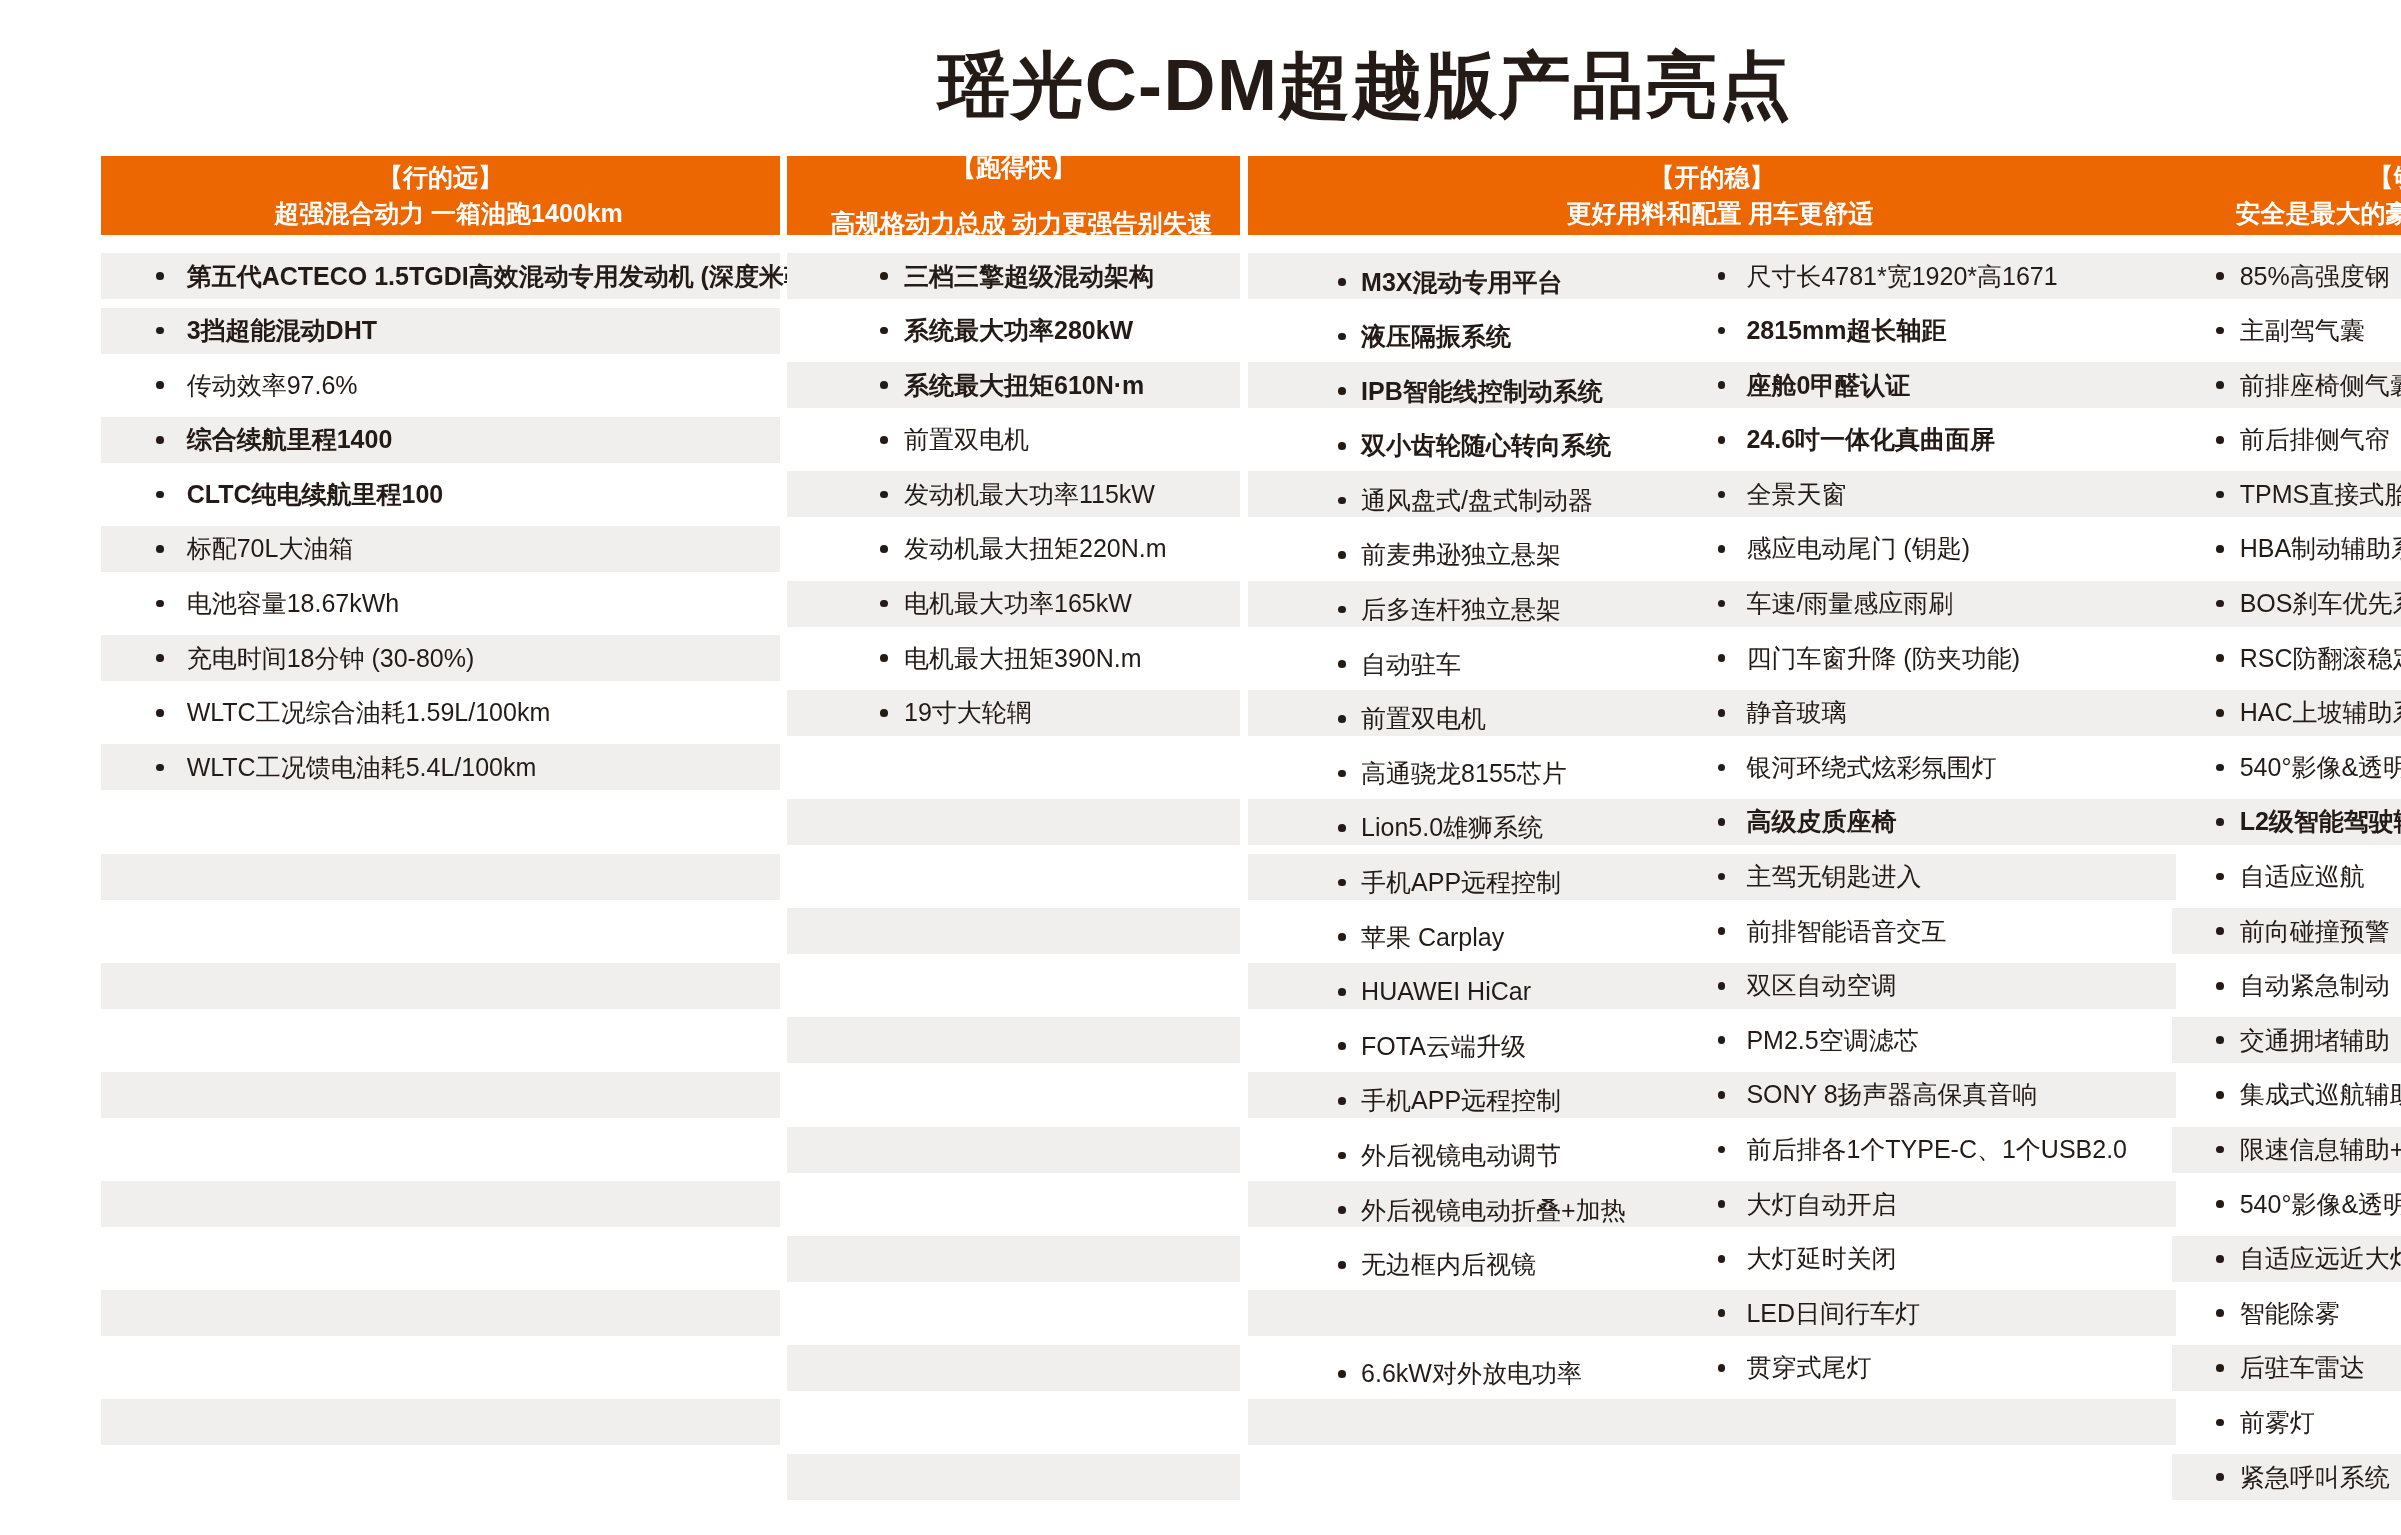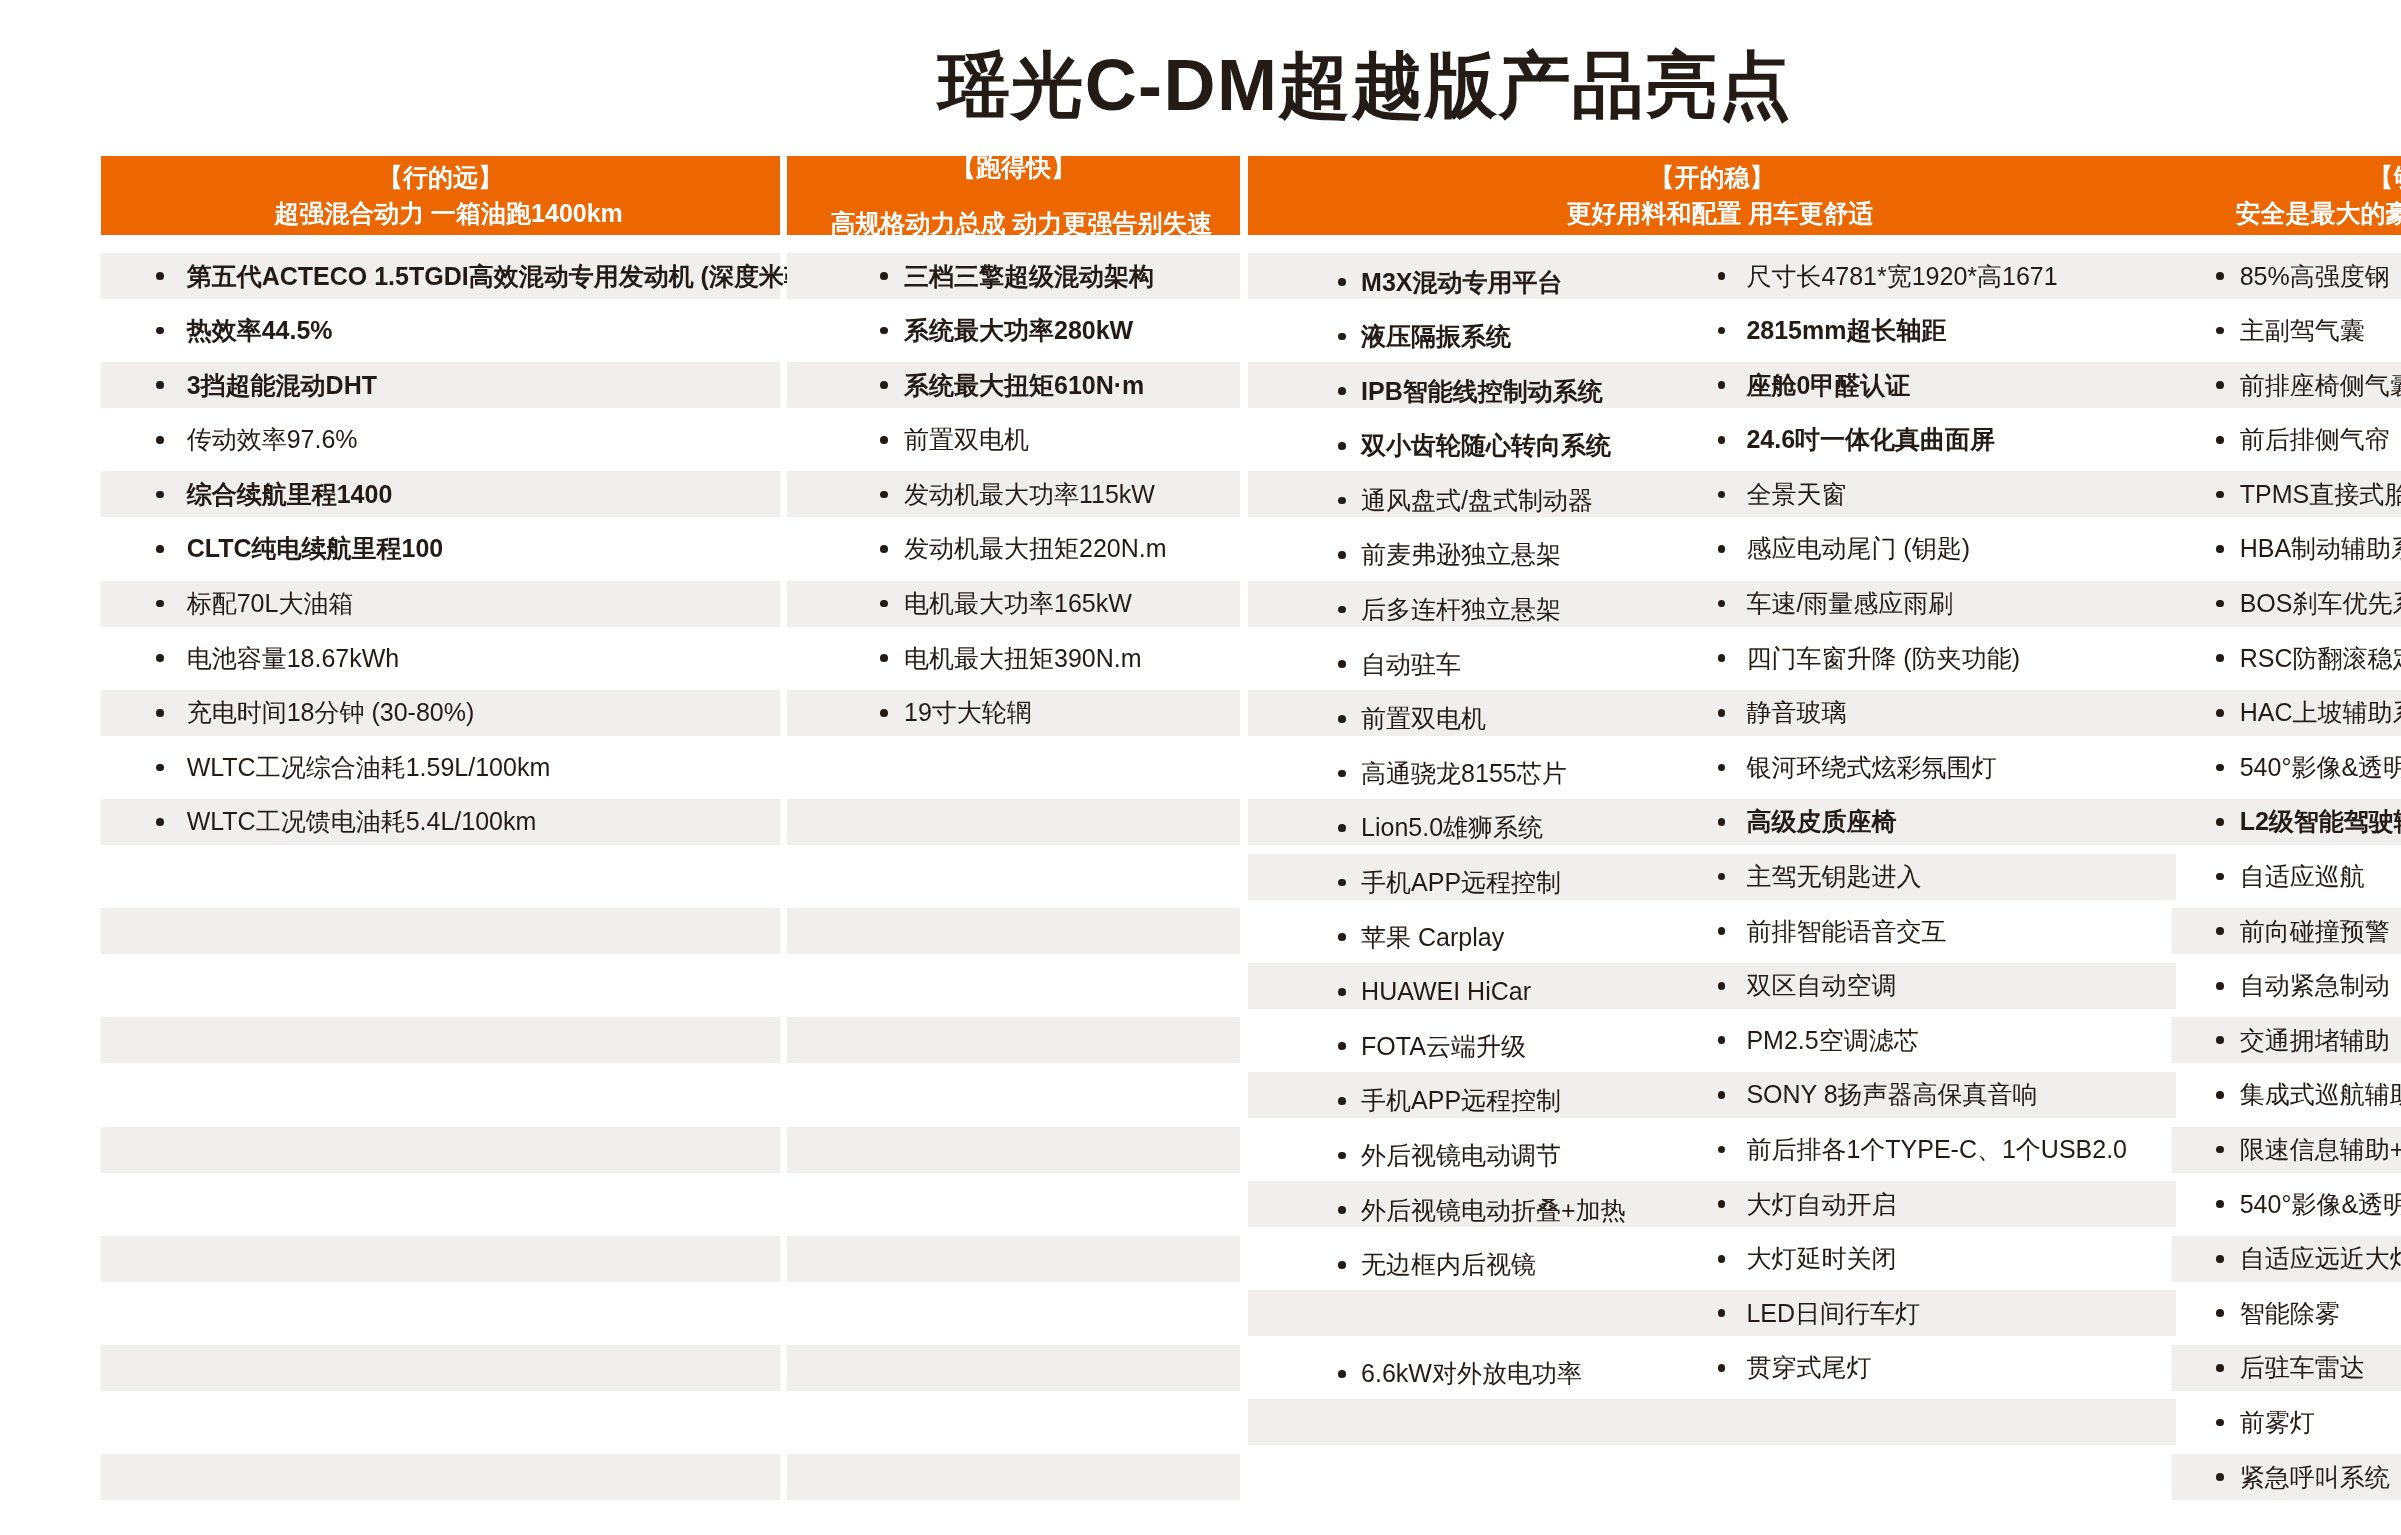--- a/index.html
+++ b/index.html
@@ -75,26 +75,20 @@
     </div>
 
     <div class="body">
         <div class="bcol col-1">
           <div class="row odd">
             <div class="item bold">
               <span class="dot"></span>
               <span class="txt">第五代ACTECO 1.5TGDI高效混动专用发动机 (深度米勒循环)</span>
             </div>
           </div>
-          <div class="row even">
-            <div class="item bold">
-              <span class="dot"></span>
-              <span class="txt">热效率44.5%</span>
-            </div>
-          </div>
           <div class="row odd">
             <div class="item bold">
               <span class="dot"></span>
               <span class="txt">3挡超能混动DHT</span>
             </div>
           </div>
           <div class="row even">
             <div class="item">
               <span class="dot"></span>
               <span class="txt">传动效率97.6%</span>

